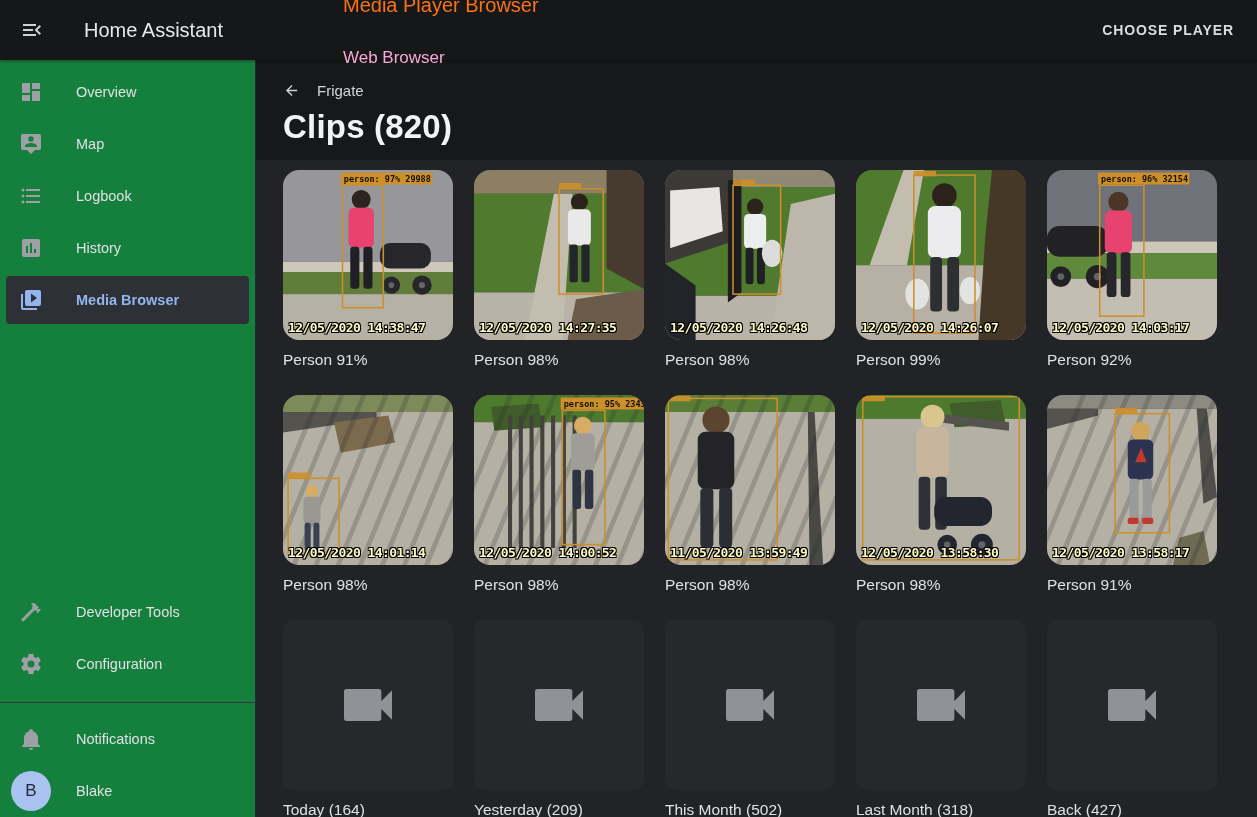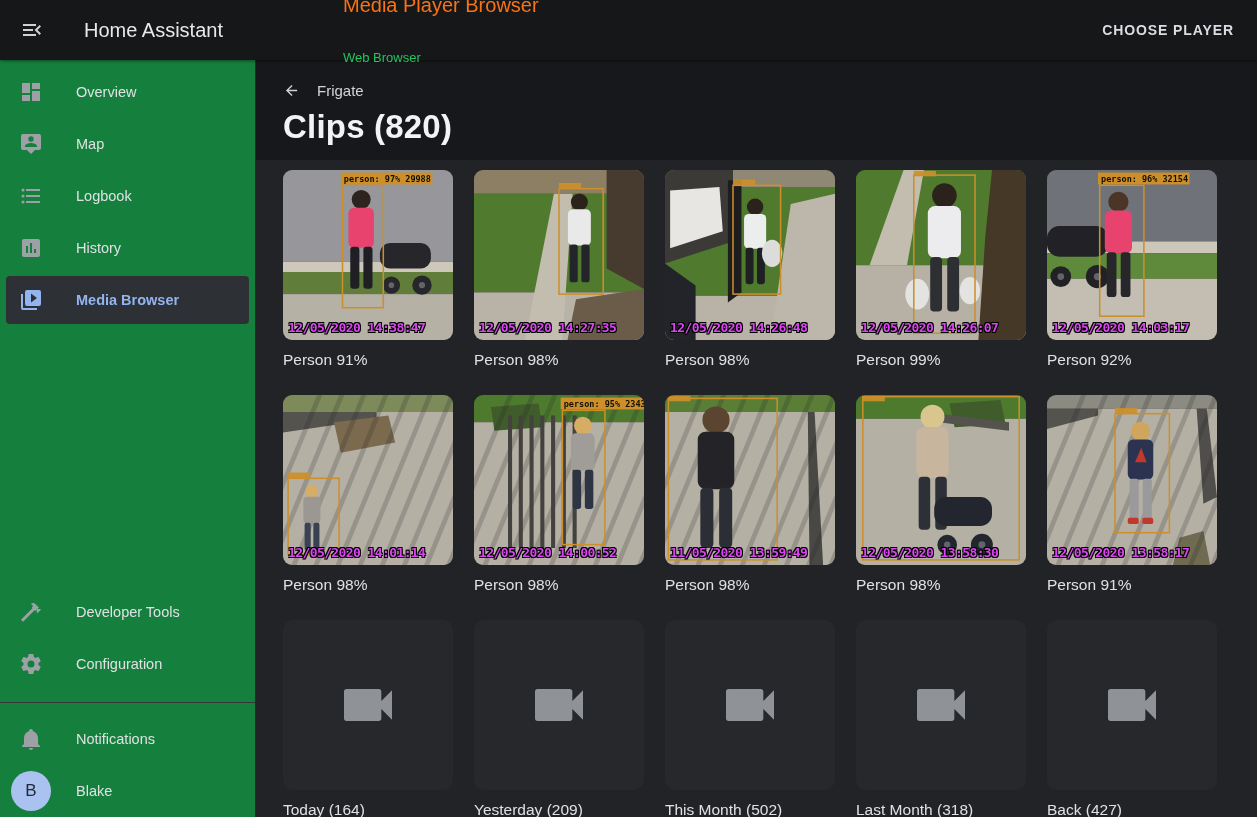--- a/index.html
+++ b/index.html
@@ -6,21 +6,21 @@
   body{width:1257px;height:817px;overflow:hidden;font-family:"Liberation Sans",sans-serif;-webkit-font-smoothing:antialiased;}
   .app{width:1257px;height:817px;display:flex;flex-direction:column;}
 
   
   .appbar{flex:0 0 60px;height:60px;display:flex;align-items:center;background:#151719;box-shadow:0 1px 3px rgba(0,0,0,.45);position:relative;z-index:5;}
   .appbar-left{width:256px;box-sizing:border-box;display:flex;align-items:flex-end;padding-left:20px;flex:0 0 256px;}
   .menu-btn{width:24px;height:24px;color:#cfd2d5;cursor:pointer;flex:0 0 24px;}
   .ha-title{margin-left:40px;font-size:20px;color:#e6e8ea;white-space:nowrap;}
   .appbar-main{flex:1;padding-left:87px;min-width:0;}
   .page-title{font-size:20px;color:#f97316;line-height:22px;}
-  .page-subtitle{font-size:13px;color:#22c55e;line-height:17px;margin-top:33px;}
+  .page-subtitle{font-size:17px;color:#f9a8d4;line-height:17px;margin-top:33px;}
   .appbar-action{margin-left:auto;padding-right:23px;font-size:14px;font-weight:bold;letter-spacing:.9px;color:#d9dce0;cursor:pointer;white-space:nowrap;}
 
   
   .main{flex:1;display:flex;min-height:0;}
 
   
   .sidebar{flex:0 0 256px;width:256px;background:#15803d;display:flex;flex-direction:column;padding-top:6px;box-sizing:border-box;border-right:1px solid #26292e;}
   .side-item{height:48px;margin:2px 6px;border-radius:4px;display:flex;align-items:center;padding-left:13px;cursor:pointer;flex:0 0 48px;box-sizing:border-box;}
   .side-item.selected{background:#2d3136;}
   .side-icon{width:24px;height:24px;flex:0 0 24px;margin-right:33px;color:#9da1a6;display:flex;align-items:center;justify-content:center;}
@@ -33,23 +33,23 @@
 
   
   .content{flex:1;display:flex;flex-direction:column;min-width:0;background:#16181b;}
   .content-header{flex:0 0 100px;height:100px;box-sizing:border-box;padding:22px 0 0 27px;}
   .crumb{display:flex;align-items:center;gap:17px;color:#d2d5d8;font-size:15px;cursor:pointer;width:max-content;}
   .crumb svg{width:17px;height:17px;color:#cfd2d5;}
   .clips-title{margin-top:9px;font-size:33px;font-weight:bold;color:#f2f3f5;letter-spacing:.2px;}
   .content-body{flex:1;background:#212327;padding:10px 40px 0 27px;overflow:hidden;}
   .grid{display:grid;grid-template-columns:repeat(5,170px);column-gap:21px;row-gap:26px;}
   .cell{width:170px;cursor:pointer;}
-  .thumb{width:170px;height:170px;border-radius:9px;position:relative;overflow:hidden;background:#333;}
+  .thumb{width:170px;height:170px;border-radius:16px;position:relative;overflow:hidden;background:#333;}
   .thumb svg.scene{position:absolute;inset:0;width:100%;height:100%;display:block;}
-  .ts{position:absolute;left:5px;bottom:5px;font-family:"DejaVu Sans Mono",monospace;font-weight:bold;font-size:13px;letter-spacing:-0.6px;color:#d946ef;white-space:nowrap;
+  .ts{position:absolute;left:5px;bottom:5px;font-family:"DejaVu Sans Mono",monospace;font-weight:bold;font-size:13px;letter-spacing:-0.6px;color:#fef9c3;white-space:nowrap;
       text-shadow:1px 1px 0 #000,-1px -1px 0 #000,1px -1px 0 #000,-1px 1px 0 #000,0 1px 0 #000,0 -1px 0 #000;}
   .caption{margin-top:11px;font-size:15.5px;color:#dfe1e3;white-space:nowrap;}
   .folder{width:170px;height:170px;border-radius:10px;background:#26282c;display:flex;align-items:center;justify-content:center;}
   .folder svg{width:64px;height:64px;color:#8f9296;}
 </style>
 </head>
 <body>
 
 <div class="app">
 

